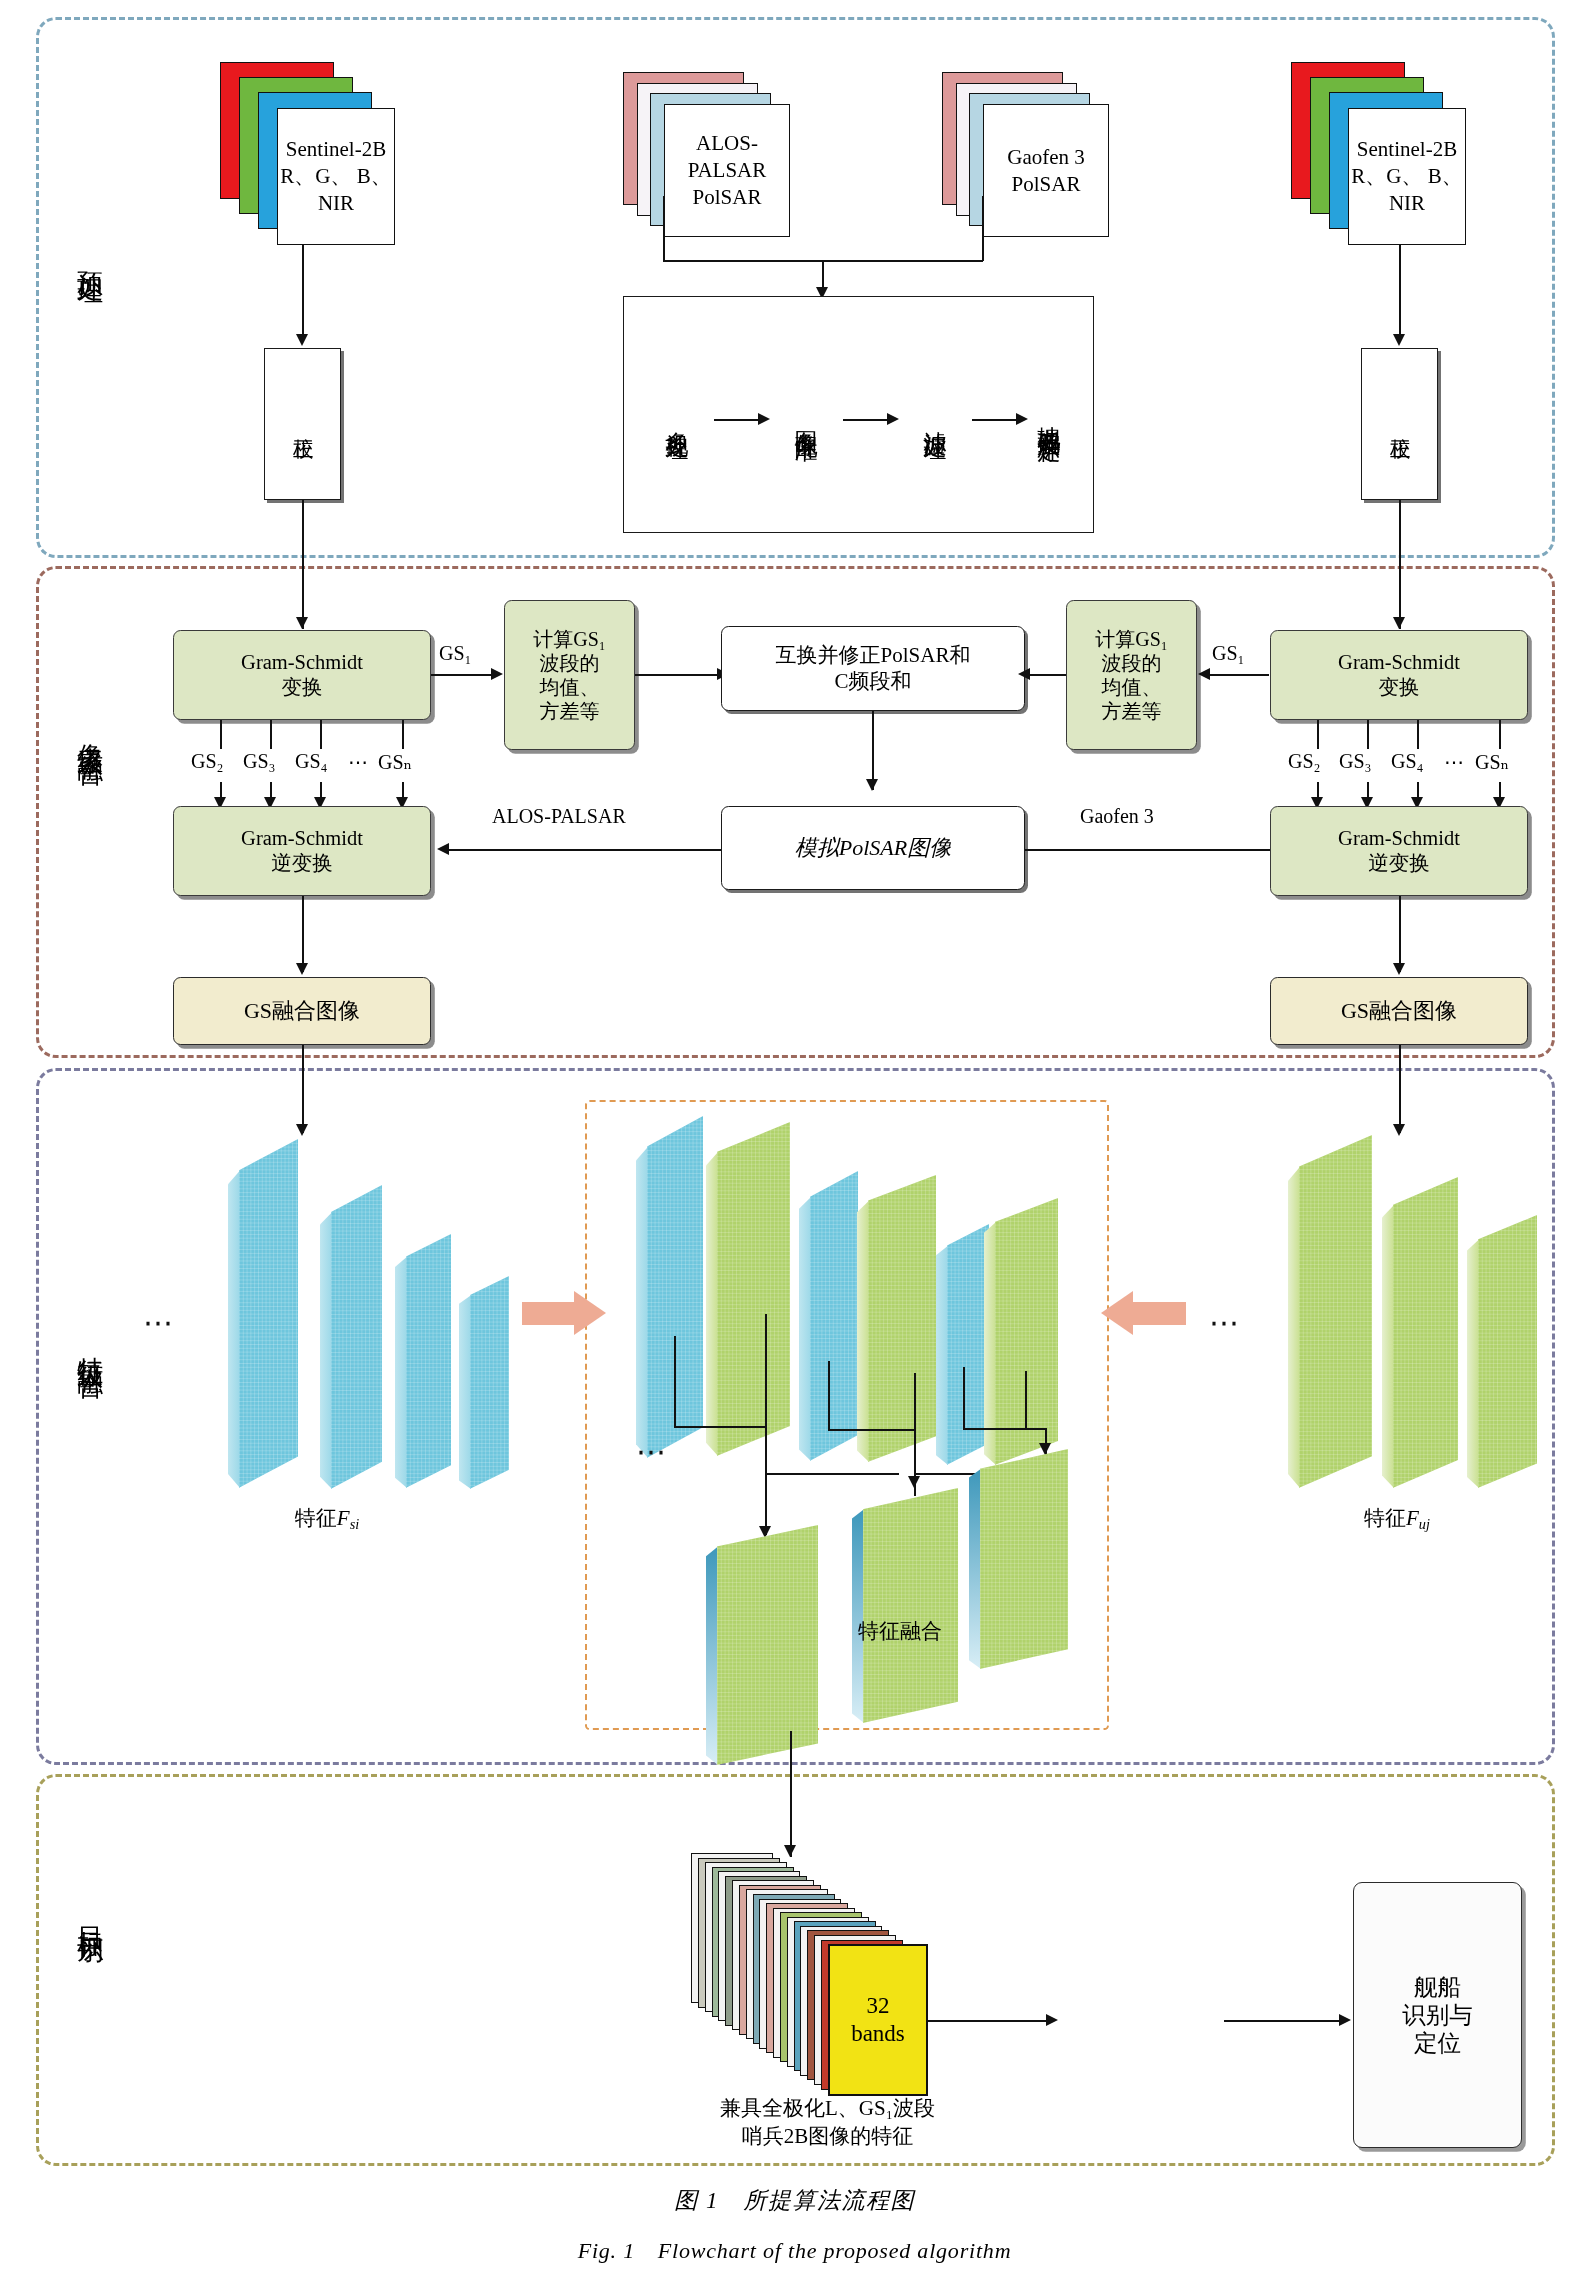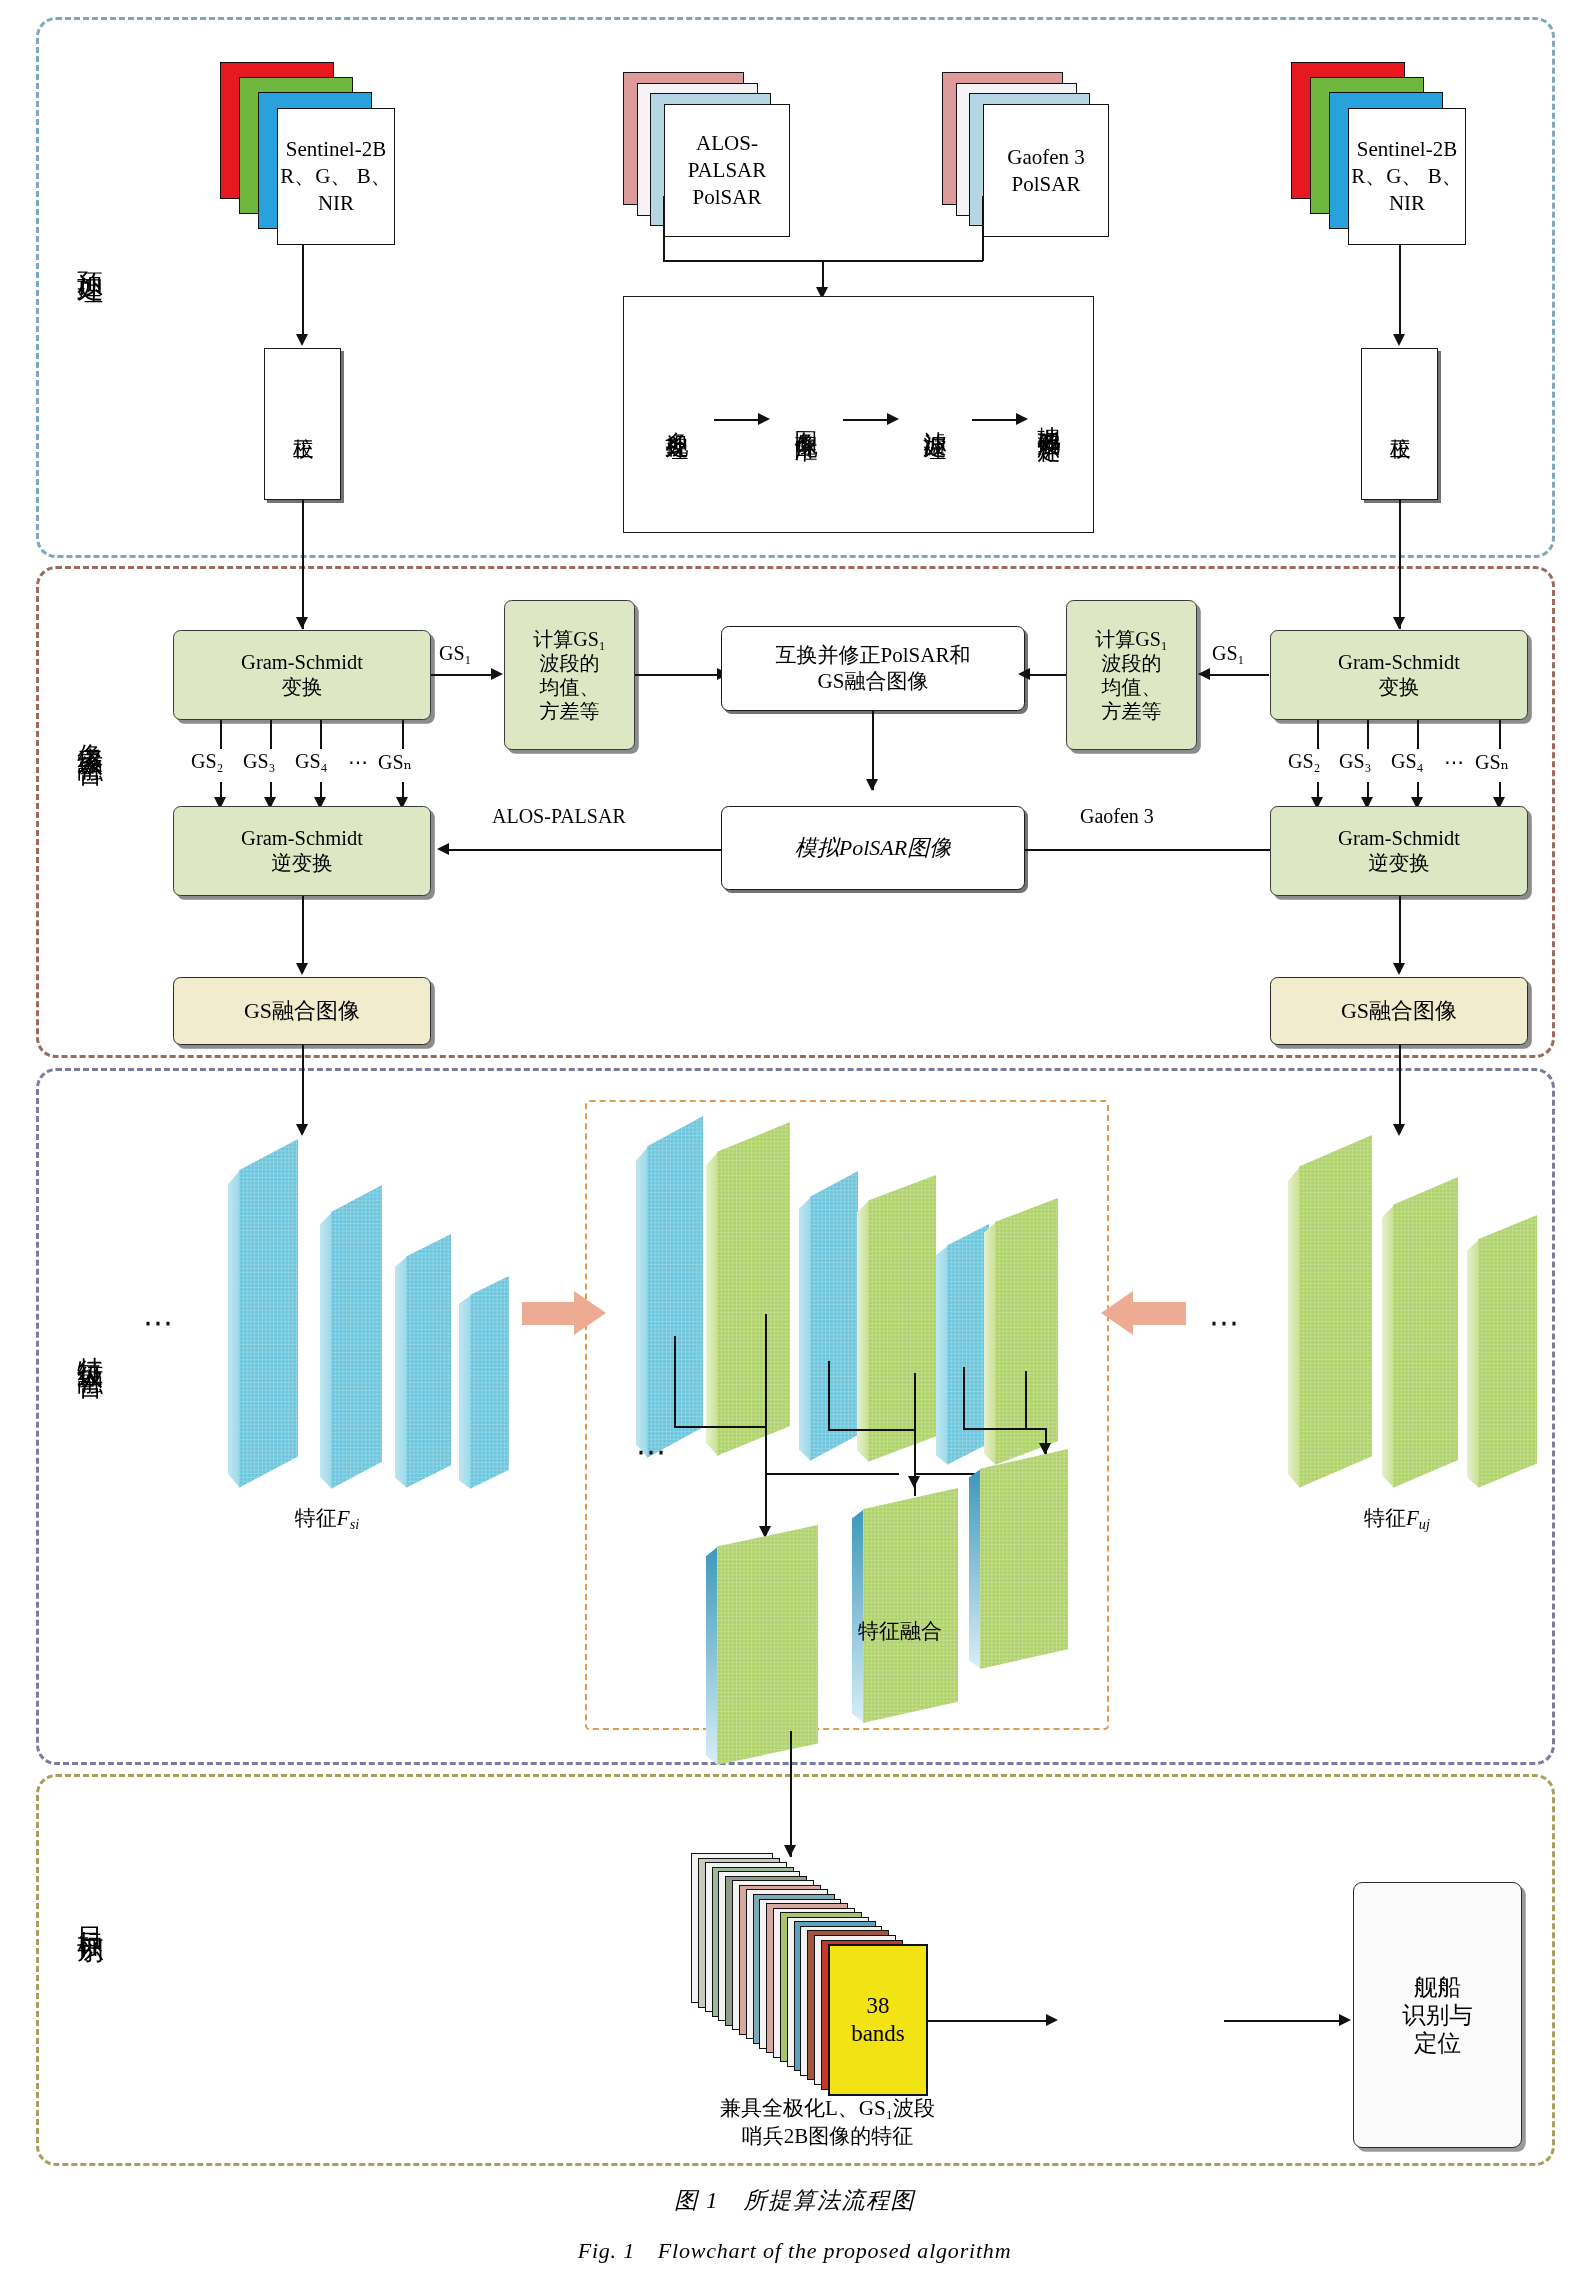--- a/index.html
+++ b/index.html
@@ -191,21 +191,21 @@
   <div class="ln vl" style="left:402px;top:782px;height:23px;"></div>
   <div class="arw down" style="left:214px;top:797px;"></div>
   <div class="arw down" style="left:264px;top:797px;"></div>
   <div class="arw down" style="left:314px;top:797px;"></div>
   <div class="arw down" style="left:396px;top:797px;"></div>
 
   <div class="green box" style="left:173px;top:806px;width:258px;height:90px;white-space:pre-line;">Gram-Schmidt
 逆变换</div>
 
   <div class="box sh" style="left:721px;top:626px;width:304px;height:85px;border-radius:7.6px;white-space:pre-line;font-size:21px;">互换并修正PolSAR和
-GS融合图像</div>
+C频段和</div>
   <div class="ln vl" style="left:872px;top:711px;height:79px;"></div>
   <div class="arw down" style="left:866px;top:779px;"></div>
 
   <div class="box sh" style="left:721px;top:806px;width:304px;height:84px;border-radius:7.6px;font-size:22px;font-style:italic;">模拟PolSAR图像</div>
 
   <div class="ln hl" style="left:448px;top:849px;width:273px;"></div>
   <div class="arw left" style="left:437px;top:843px;"></div>
   <div class="edgelbl" style="left:492px;top:805px;">ALOS-PALSAR</div>
 
   <div class="ln hl" style="left:1025px;top:849px;width:273px;"></div>
@@ -383,21 +383,21 @@
     <div class="bs" style="left:75px;top:50px;width:82px;height:150px;background:#d8a79e;"></div>
     <div class="bs" style="left:82px;top:55px;width:82px;height:150px;background:#f3f3f3;"></div>
     <div class="bs" style="left:89px;top:59px;width:82px;height:150px;background:#a8c46c;"></div>
     <div class="bs" style="left:96px;top:64px;width:82px;height:150px;background:#f3f3f3;"></div>
     <div class="bs" style="left:103px;top:68px;width:82px;height:150px;background:#5ba3bd;"></div>
     <div class="bs" style="left:109px;top:73px;width:82px;height:150px;background:#f3f3f3;"></div>
     <div class="bs" style="left:116px;top:77px;width:82px;height:150px;background:#a0553f;"></div>
     <div class="bs" style="left:123px;top:82px;width:82px;height:150px;background:#f3f3f3;"></div>
     <div class="bs" style="left:130px;top:87px;width:82px;height:150px;background:#c23a2b;"></div>
     <div class="bfront" style="left:137px;top:91px;width:100px;height:152px;">
-      <span>38</span>
+      <span>32</span>
       <span>bands</span>
     </div>
   </div>
 
   <div class="cap" style="left:668px;top:2094px;width:319px;white-space:pre-line;">兼具全极化L、GS₁波段
 哨兵2B图像的特征</div>
 
   <div class="ln hl" style="left:928px;top:2020px;width:121px;"></div>
   <div class="arw right" style="left:1046px;top:2014px;"></div>
 

